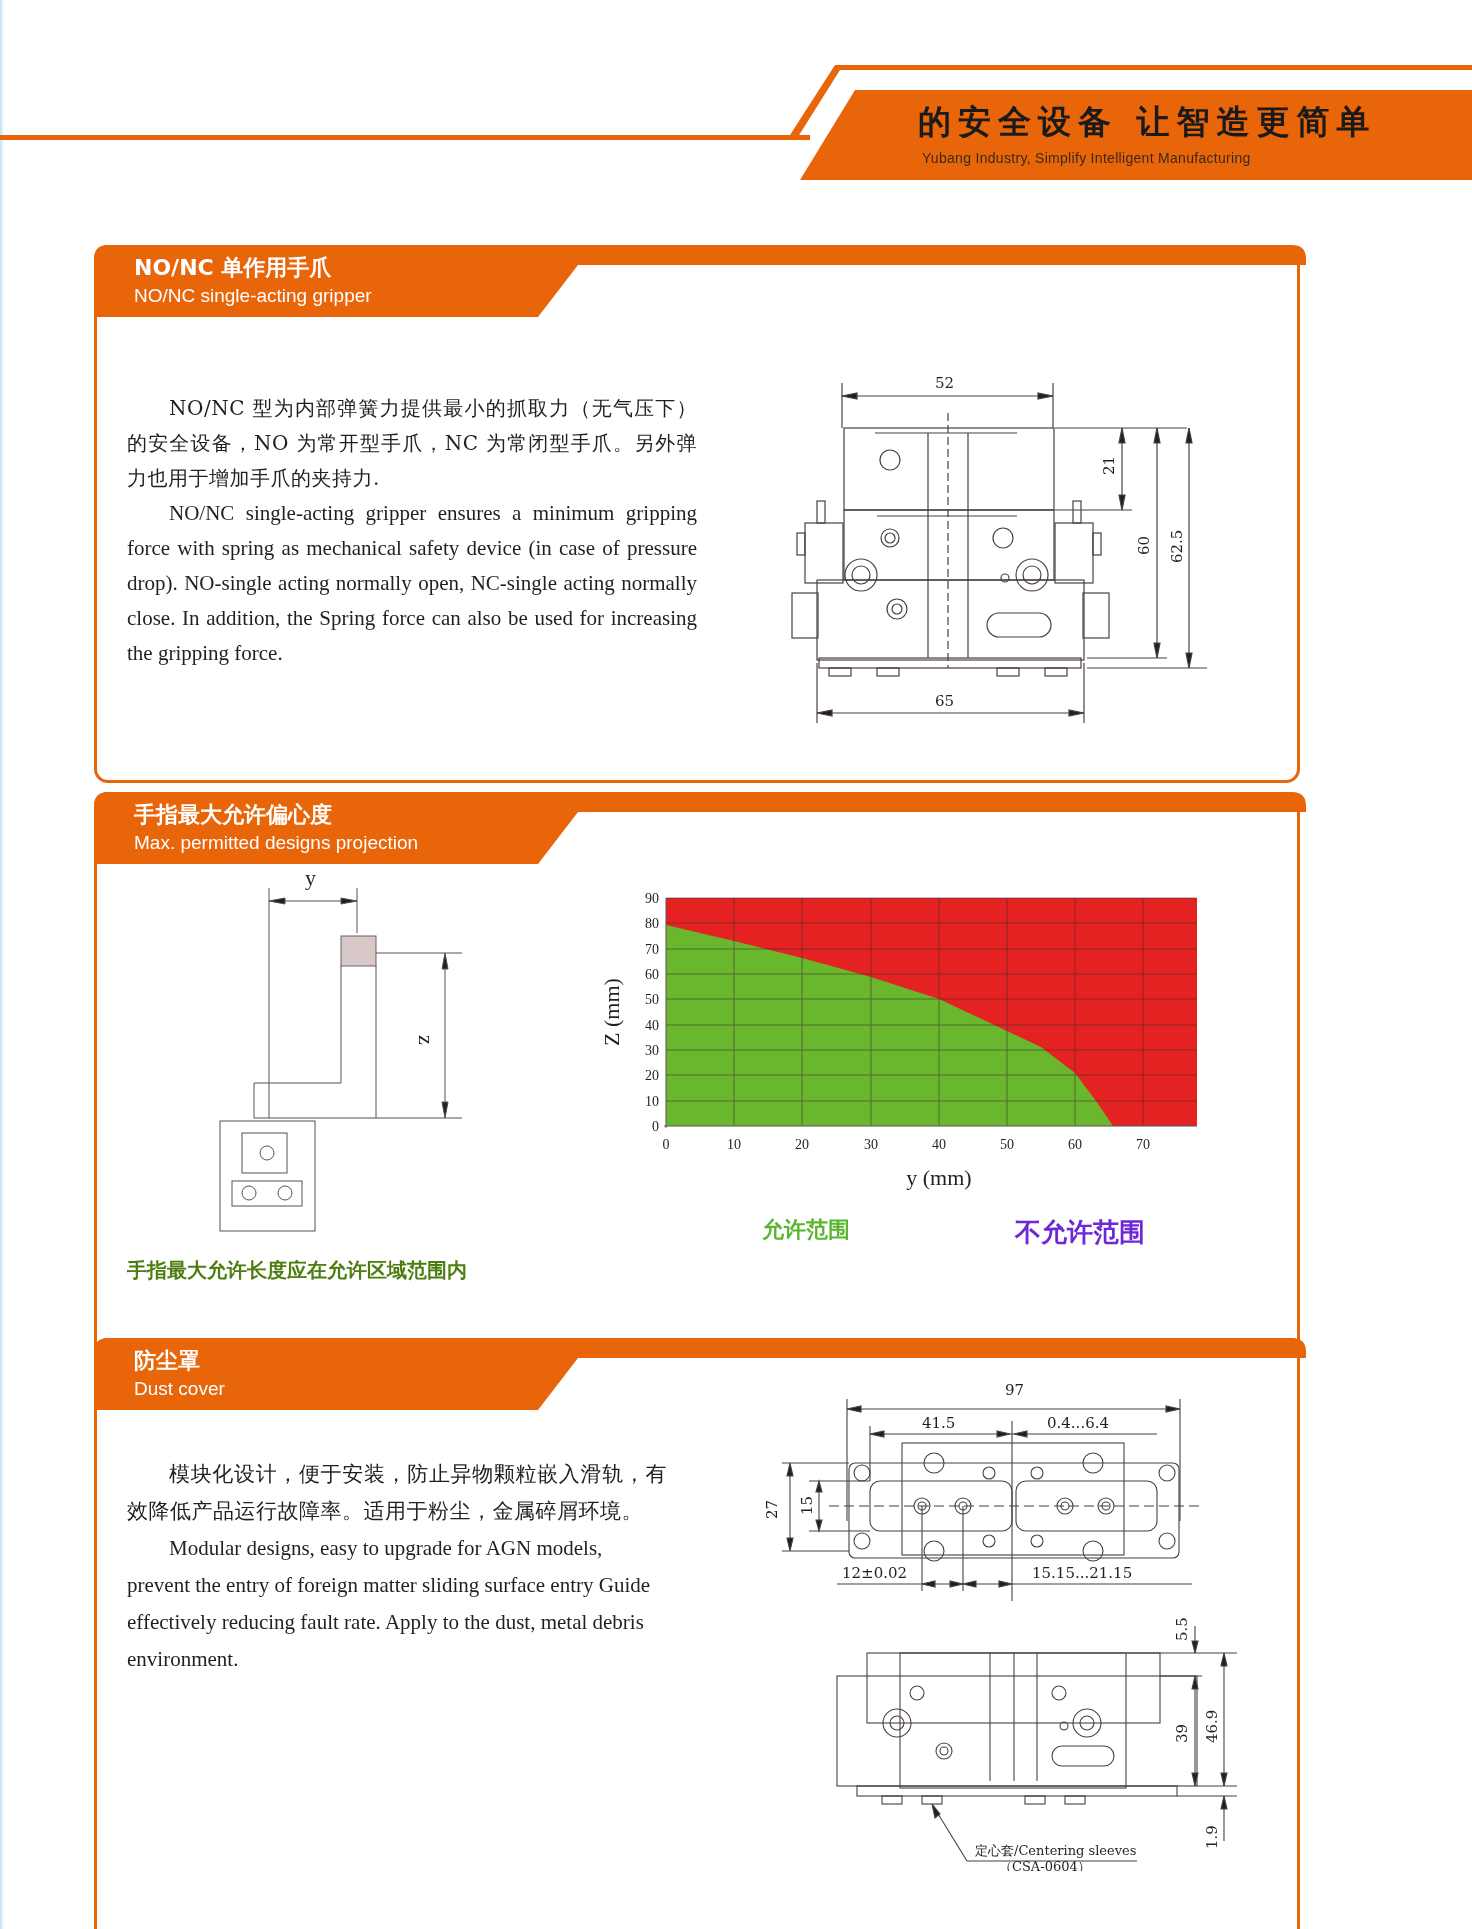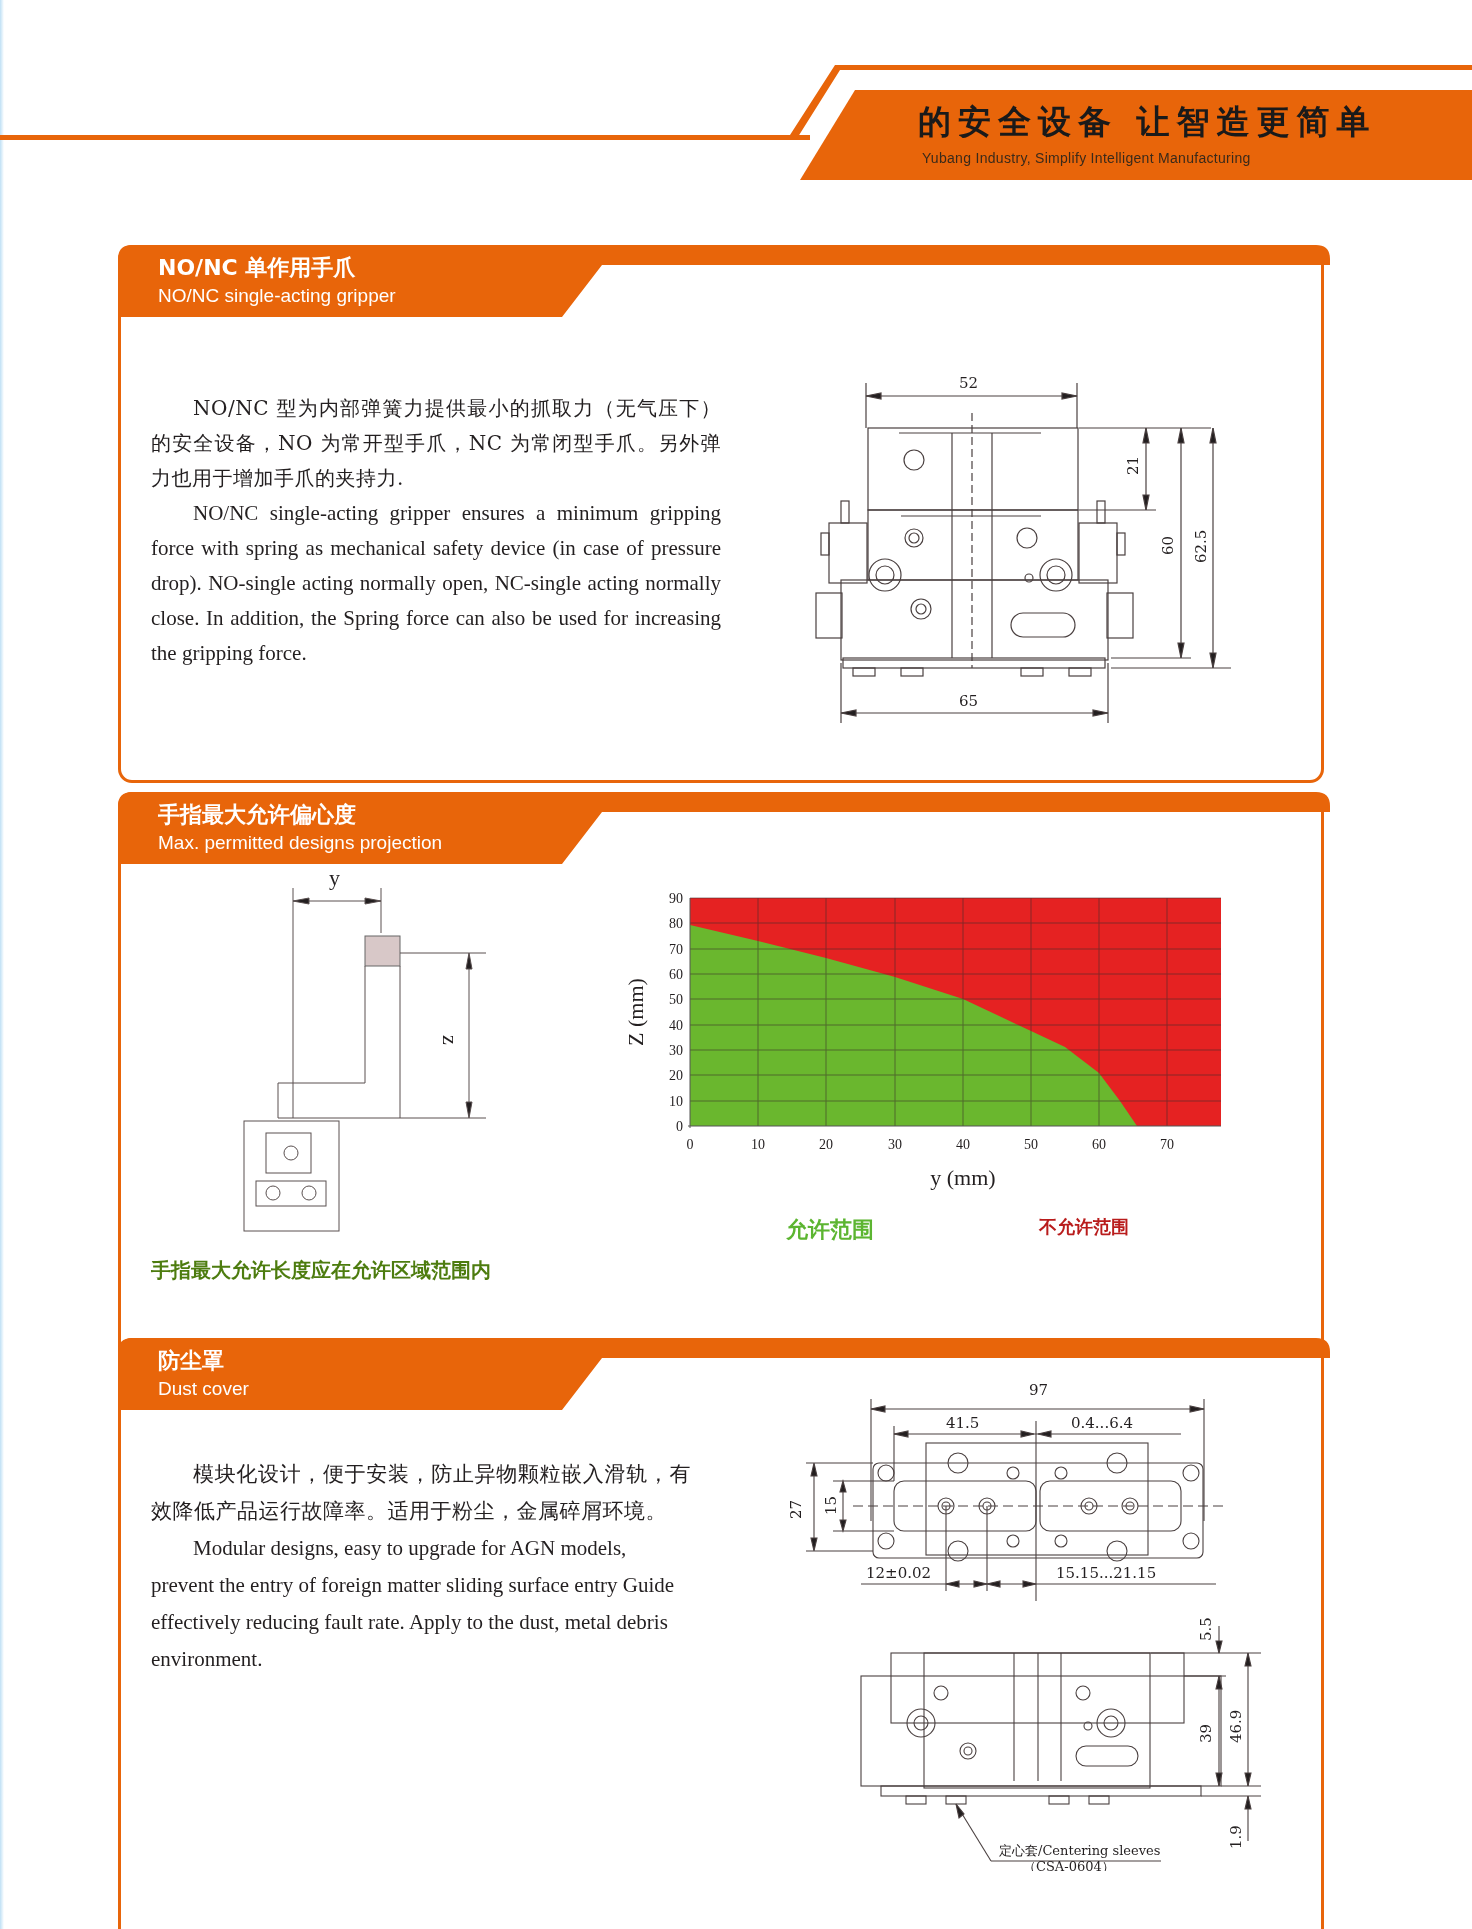--- a/index.html
+++ b/index.html
@@ -4,36 +4,36 @@
 <style>
   * { box-sizing: border-box; margin: 0; padding: 0; }
   html, body { width: 1472px; height: 1929px; background: #ffffff; overflow: hidden; }
   body { position: relative; font-family: "Liberation Serif", "DejaVu Serif", serif; color: #231f20; }
   .left-edge { position: absolute; left: 0; top: 0; width: 4px; height: 1929px; background: linear-gradient(to right, #bfe0f5, #ffffff); }
   .top-line { position: absolute; left: 0; top: 135px; width: 810px; height: 5px; background: #e8650a; }
   .brand-svg { position: absolute; left: 790px; top: 60px; }
   .brand-cn { position: absolute; left: 918px; top: 100px; font-family: "DejaVu Serif", serif; font-size: 33px; letter-spacing: 7px; color: #1a1a1a; font-weight: bold; }
   .brand-en { position: absolute; left: 922px; top: 150px; font-family: "Liberation Sans", sans-serif; font-size: 14px; color: #3a2a1a; letter-spacing: 0.3px; }
 
-  .section { position: absolute; left: 118px; width: 1206px; border: 3px solid #e8650a; border-radius: 14px; background: #fff; }
+  .section { position: absolute; left: 94px; width: 1206px; border: 3px solid #e8650a; border-radius: 14px; background: #fff; }
   .sec-header { position: absolute; left: -3px; top: -3px; height: 72px; width: 100%; }
   .sec-header svg { position: absolute; left: 0; top: 0; }
   .sec-title-cn { position: absolute; left: 40px; top: 8px; font-family: "DejaVu Sans", sans-serif; font-size: 22px; color: #fff; font-weight: bold; }
   .sec-title-en { position: absolute; left: 40px; top: 40px; font-family: "Liberation Sans", sans-serif; font-size: 19px; color: #fff; }
 
   .para { position: absolute; font-size: 21px; line-height: 35px; text-align: justify; color: #231f20; }
   .para p { text-indent: 42px; }
   .para .cn { font-family: "DejaVu Serif", serif; font-size: 20px; letter-spacing: 0.5px; }
 
   .drawing { position: absolute; }
   .dim { font-family: "DejaVu Serif", serif; font-size: 15px; fill: #231f20; }
 
   .chart-axis-label { font-family: "Liberation Serif", serif; font-size: 14px; fill: #231f20; }
   .legend-ok { position: absolute; font-family: "DejaVu Sans", sans-serif; font-size: 22px; color: #5cb531; font-weight: bold; }
-  .legend-no { position: absolute; font-family: "DejaVu Sans", sans-serif; font-size: 18px; color: #b91c1c; font-weight: bold; }
+  .legend-no { position: absolute; font-family: "DejaVu Sans", sans-serif; font-size: 26px; color: #6d28d9; font-weight: bold; }
   .note-cn { position: absolute; font-family: "DejaVu Serif", serif; font-size: 20px; color: #4d7c0f; font-weight: bold; }
   .note-en { position: absolute; font-family: "Liberation Serif", serif; font-size: 21px; color: #231f20; }
 </style>
 </head>
 <body>
 
 <div class="left-edge"></div>
 
 <div class="top-line"></div>
 <svg class="brand-svg" width="682" height="125" viewBox="0 0 682 125">

